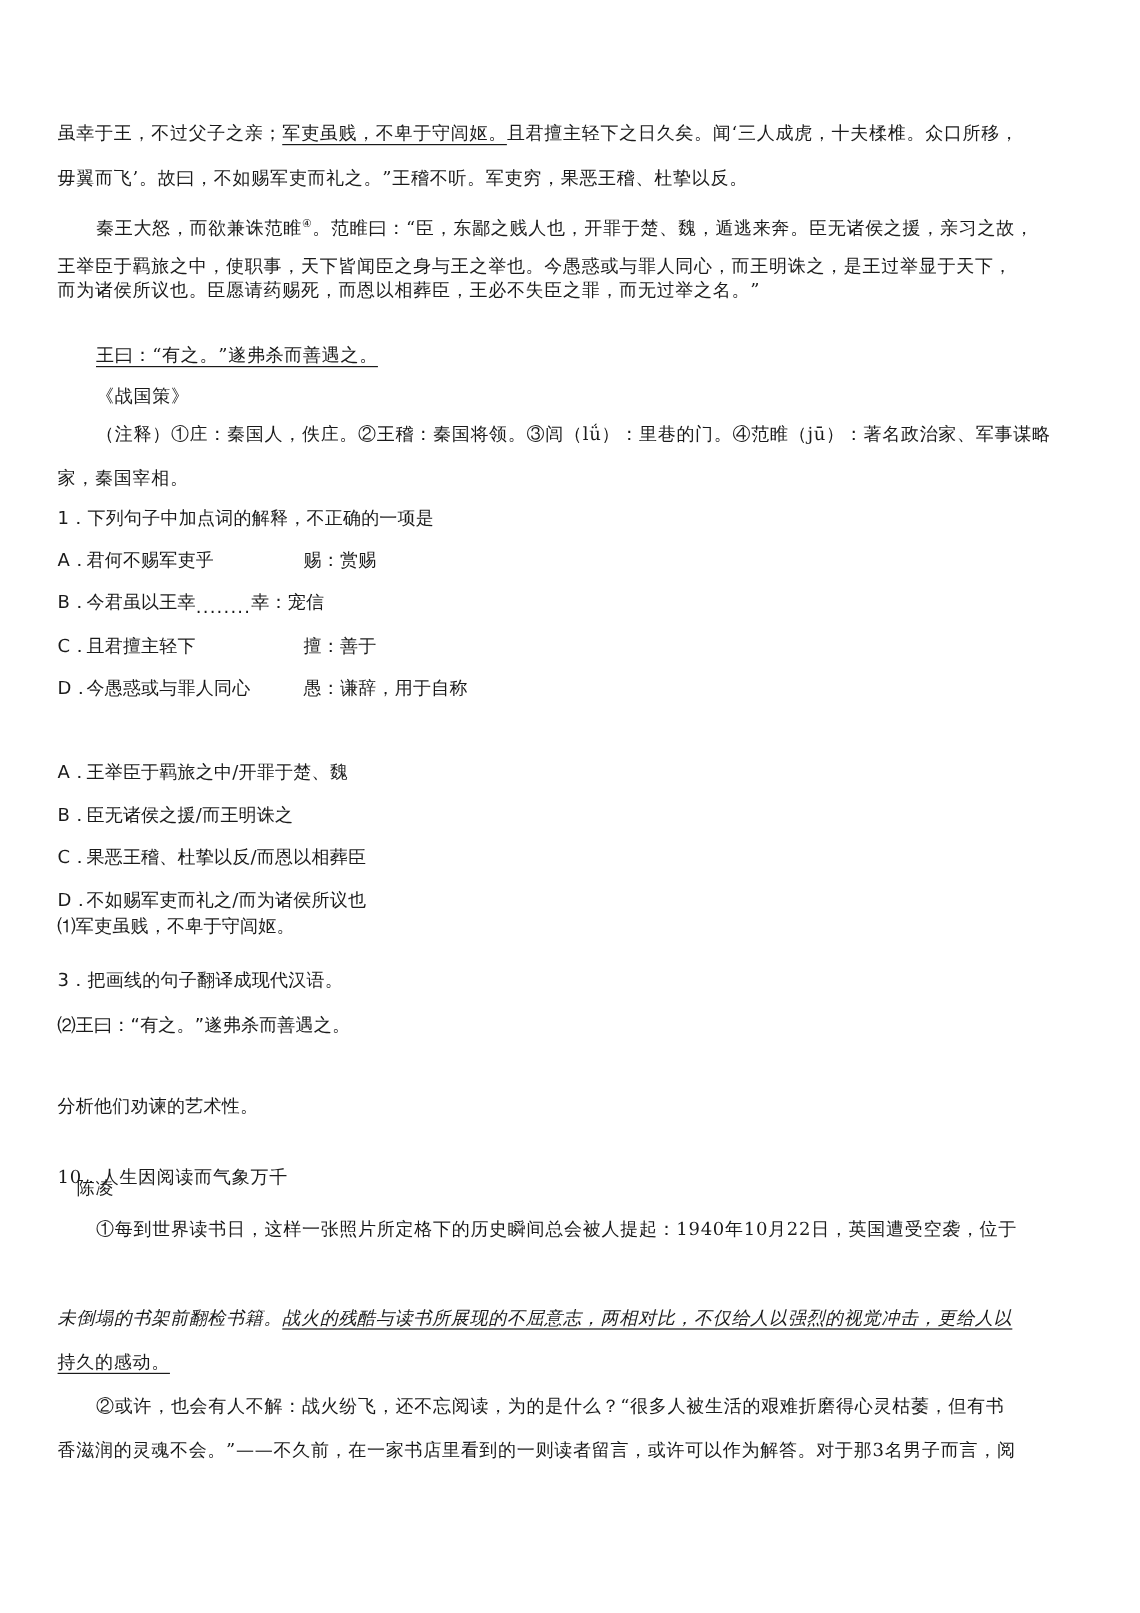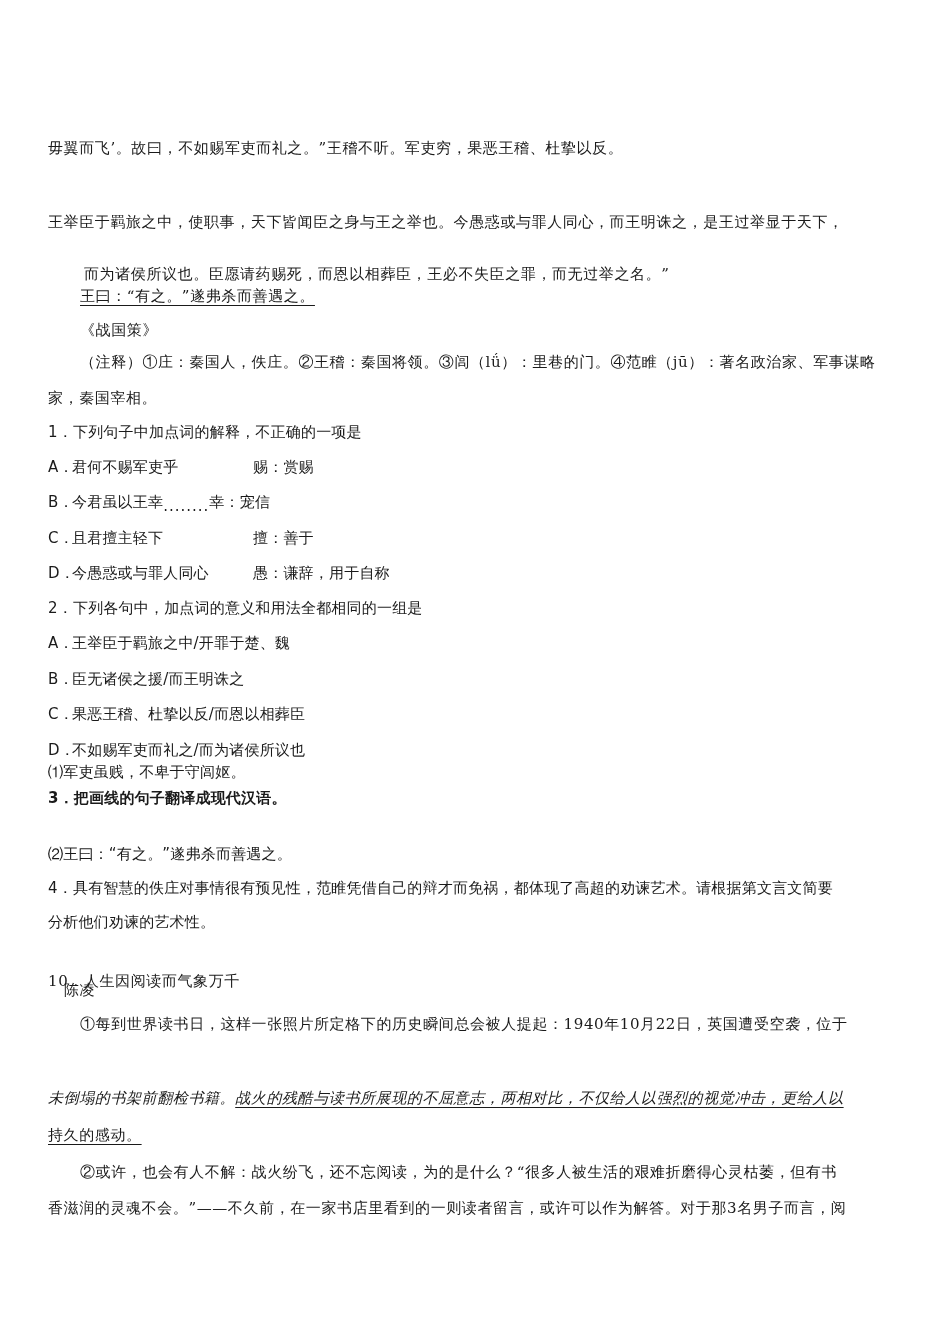--- a/index.html
+++ b/index.html
@@ -58,24 +58,30 @@
       position: relative;
       top: 4px;
     }
     sup { font-size: 9px; }
   </style>
 </head>
 <body>
 
 <div class="page">
 
+  <div class="line" style="top:101px;">
+    <span>虽幸于王，不过父子之亲；</span><span class="u">军吏虽贱，不卑于守闾妪。</span><span>且君擅主轻下之日久矣。闻‘三人成虎，十夫楺椎。众口所移，</span>
+  </div>
   <div class="line" style="top:138px;">毋翼而飞’。故曰，不如赐军吏而礼之。”王稽不听。军吏穷，果恶王稽、杜挚以反。</div>
 
+  <div class="line indent" style="top:177px;">
+    <span>秦王大怒，而欲兼诛范睢</span><sup>④</sup><span>。范睢曰：“臣，东鄙之贱人也，开罪于楚、魏，遁逃来奔。臣无诸侯之援，亲习之故，</span>
+  </div>
   <div class="line" style="top:212px;">王举臣于羁旅之中，使职事，天下皆闻臣之身与王之举也。今愚惑或与罪人同心，而王明诛之，是王过举显于天下，</div>
-  <div class="line" style="top:264px;margin-left:36px;">而为诸侯所议也。臣愿请药赐死，而恩以相葬臣，王必不失臣之罪，而无过举之名。”</div>
+  <div class="line" style="top:232px;">而为诸侯所议也。臣愿请药赐死，而恩以相葬臣，王必不失臣之罪，而无过举之名。”</div>
 
   <div class="line indent" style="top:286px;text-align:center;">
     <span class="u">王曰：“有之。”遂弗杀而善遇之。</span>
   </div>
   <div class="line indent" style="top:320px;">《战国策》</div>
   <div class="line indent" style="top:352px;">（注释）①庄：秦国人，佚庄。②王稽：秦国将领。③闾（lǘ）：里巷的门。④范睢（jū）：著名政治家、军事谋略</div>
   <div class="line" style="top:388px;">家，秦国宰相。</div>
 
   <div class="line sans" style="top:422px;">1．下列句子中加点词的解释，不正确的一项是</div>
   <div class="line sans" style="top:457px;">
@@ -84,39 +90,37 @@
   <div class="line sans" style="top:492px;">
     <span class="opt-label">B．</span><span class="opt-stem">今君虽以王幸</span><span class="dots">........</span><span>幸：宠信</span>
   </div>
   <div class="line sans" style="top:528px;">
     <span class="opt-label">C．</span><span class="opt-stem">且君擅主轻下</span><span class="opt-gloss">擅：善于</span>
   </div>
   <div class="line sans" style="top:563px;">
     <span class="opt-label">D．</span><span class="opt-stem">今愚惑或与罪人同心</span><span class="opt-gloss">愚：谦辞，用于自称</span>
   </div>
 
-  <div class="line sans" style="top:598px;">2．下列各句中，加点词的意义和用法全都相同的一组是</div>
   <div class="line sans" style="top:633px;">
     <span class="opt-label">A．</span><span>王举臣于羁旅之中/开罪于楚、魏</span>
   </div>
   <div class="line sans" style="top:669px;">
     <span class="opt-label">B．</span><span>臣无诸侯之援/而王明诛之</span>
   </div>
   <div class="line sans" style="top:704px;">
     <span class="opt-label">C．</span><span>果恶王稽、杜挚以反/而恩以相葬臣</span>
   </div>
   <div class="line sans" style="top:740px;">
     <span class="opt-label">D．</span><span>不如赐军吏而礼之/而为诸侯所议也</span>
   </div>
 
-  <div class="line sans" style="top:788px;font-weight:bold;">3．把画线的句子翻译成现代汉语。</div>
+  <div class="line sans" style="top:807px;">3．把画线的句子翻译成现代汉语。</div>
   <div class="line sans" style="top:762px;">⑴军吏虽贱，不卑于守闾妪。</div>
   <div class="line sans" style="top:844px;">⑵王曰：“有之。”遂弗杀而善遇之。</div>
 
-  <div class="line sans" style="top:878px;">4．具有智慧的佚庄对事情很有预见性，范睢凭借自己的辩才而免祸，都体现了高超的劝谏艺术。请根据第文言文简要</div>
   <div class="line sans" style="top:912px;">分析他们劝谏的艺术性。</div>
 
   <div class="line" style="top:947px;margin-top:24px;">10．人生因阅读而气象万千</div>
   <div class="line" style="top:980px;margin-left:16px;">陈凌</div>
   <div class="line indent" style="top:1014px;">①每到世界读书日，这样一张照片所定格下的历史瞬间总会被人提起：1940年10月22日，英国遭受空袭，位于</div>
   <div class="line" style="top:1088px;font-style:italic;">
     <span>未倒塌的书架前翻检书籍。</span><span class="u">战火的残酷与读书所展现的不屈意志，两相对比，不仅给人以强烈的视觉冲击，更给人以</span>
   </div>
   <div class="line" style="top:1125px;">
     <span class="u">持久的感动。</span>

